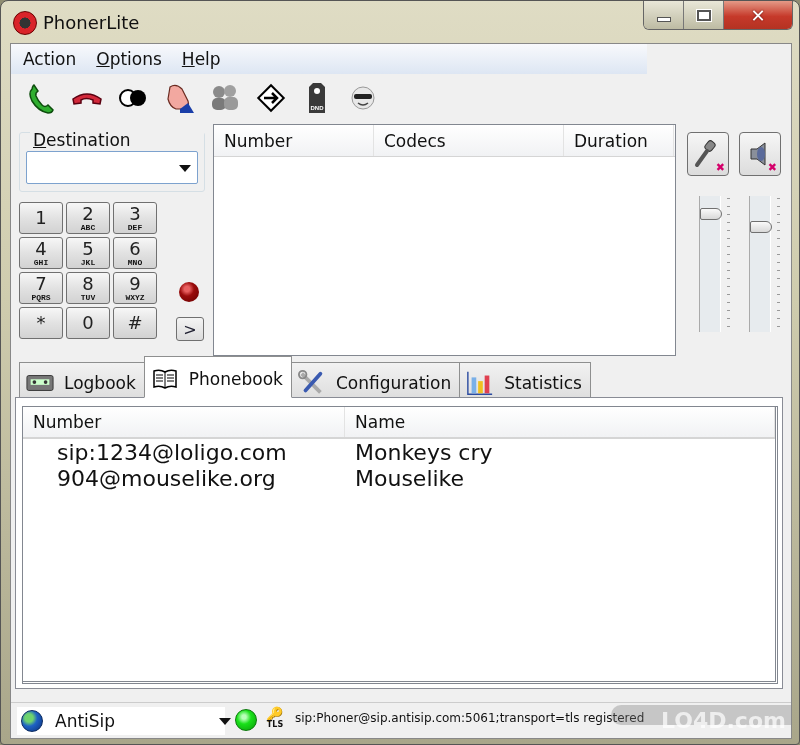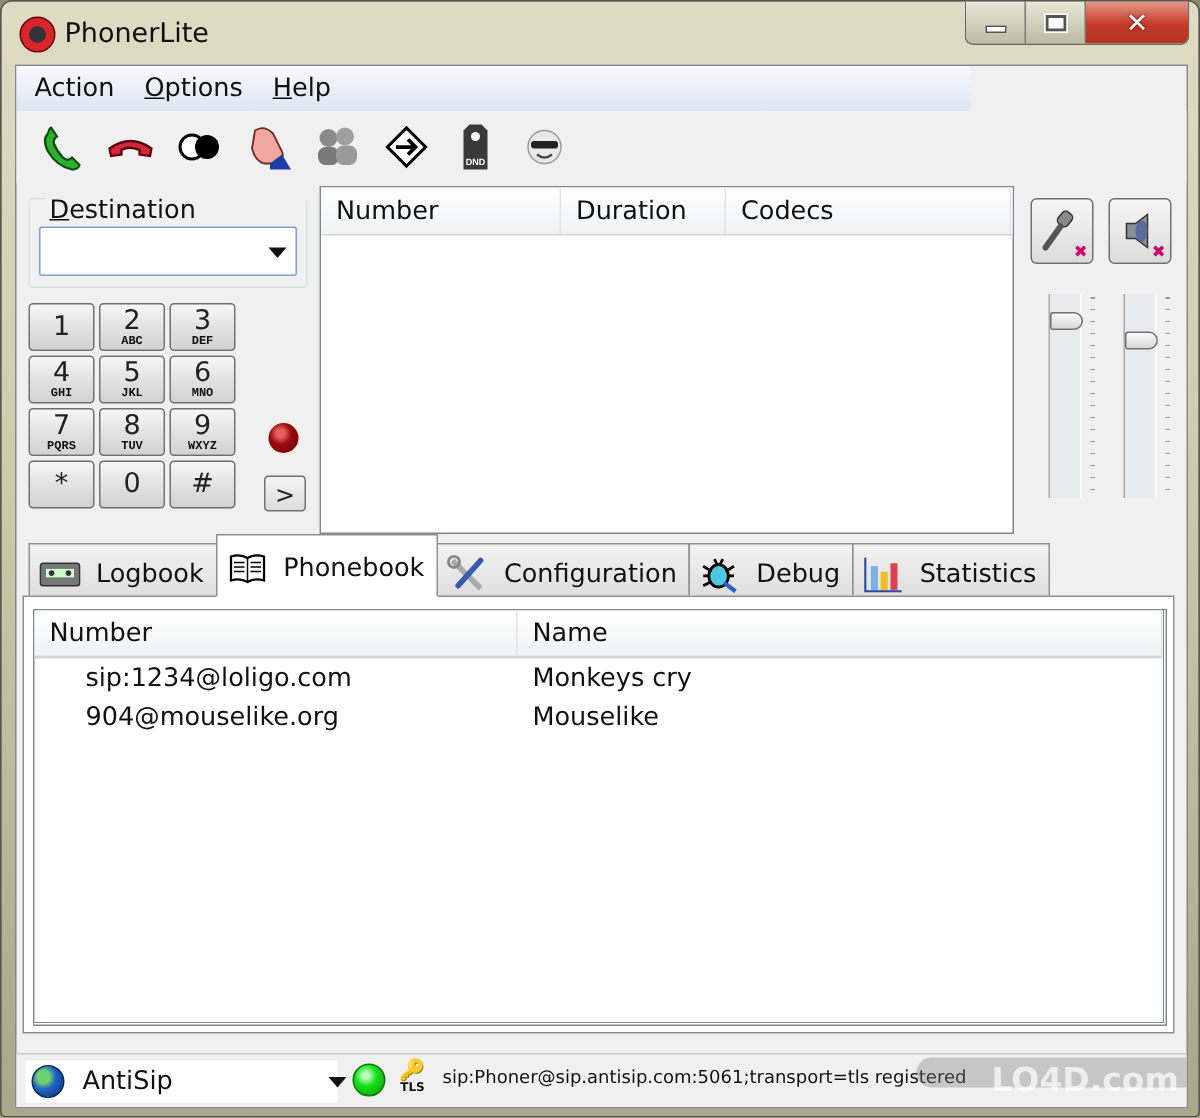--- a/index.html
+++ b/index.html
@@ -58,21 +58,21 @@
   .ticks-mic { left: 716px; } .ticks-spk { left: 766px; }
 
   .tabs { position: absolute; left: 8px; top: 312px; height: 42px; display: flex; align-items: flex-end; }
   .tab { height: 36px; padding: 4px 8px 0 6px; display: flex; align-items: center; background: linear-gradient(180deg, #f2f2f2, #dedede); border: 1px solid #8e8f8f; border-bottom: none; margin-right: -1px; font-size: 17px; }
   .tab.active { height: 42px; background: #fff; position: relative; z-index: 2; border-bottom: 1px solid #fff; }
   .tab-icon { width: 28px; height: 24px; margin-right: 10px; display: flex; align-items: center; justify-content: center; }
 
   .tab-panel { position: absolute; left: 4px; top: 353px; width: 768px; height: 292px; background: #fff; border: 1px solid #898c95; z-index: 1; }
   .pb-list { position: absolute; left: 6px; top: 8px; width: 756px; height: 278px; border: 1px solid #828790; border-right: 3px double #828790; border-bottom: 3px double #828790; }
   .pb-header { display: flex; height: 32px; background: linear-gradient(180deg, #ffffff, #f1f2f4); border-bottom: 2px solid #d5d5d5; }
-  .pb-row { display: flex; height: 26px; align-items: center; font-size: 17px; }
+  .pb-row { display: flex; height: 26px; align-items: center; font-size: 22px; }
   .pb-cell-num { width: 322px; padding-left: 34px; }
   .pb-cell-name { padding-left: 10px; }
 
   .statusbar { position: absolute; left: 0; top: 658px; width: 780px; height: 36px; background: #f0f0f0; border-top: 1px solid #ccc; display: flex; align-items: center; }
   .acct-select { position: absolute; left: 6px; top: 4px; width: 208px; height: 28px; background: #fff; display: flex; align-items: center; }
   .globe { width: 22px; height: 22px; border-radius: 50%; margin-left: 4px; background: radial-gradient(circle at 35% 35%, #6ed36e 0 22%, #1e62c4 45%, #0b2f7a 100%); border: 1px solid #0a2a60; }
   .acct-text { margin-left: 12px; font-size: 17px; }
   .acct-arrow { position: absolute; right: -6px; top: 11px; width: 0; height: 0; border-left: 6px solid transparent; border-right: 6px solid transparent; border-top: 7px solid #111; }
   .status-led { position: absolute; left: 224px; top: 6px; width: 22px; height: 22px; border-radius: 50%; background: radial-gradient(circle at 40% 35%, #b8ffb8 0 12%, #18e018 40%, #0a9a0a 100%); border: 1px solid #0a7a0a; }
   .tls-icon { position: absolute; left: 252px; top: 4px; width: 24px; height: 28px; font-size: 8px; font-weight: bold; text-align: center; line-height: 1; }
@@ -218,22 +218,22 @@
           <span class="key-letters"></span>
         </div>
     </div>
 
     <div class="rec-led"></div>
     <div class="send-btn">&gt;</div>
 
     <div class="calls-list">
       <div class="list-header">
         <div class="list-col" style="width:160px">Number</div>
+        <div class="list-col" style="width:190px">Codecs</div>
         <div class="list-col" style="width:110px">Duration</div>
-        <div class="list-col" style="width:190px">Codecs</div>
       </div>
     </div>
 
     <div class="mic-btn">
       <svg width="30" height="30" viewBox="0 0 30 30">
           <rect x="13" y="2" width="8" height="10" rx="3" transform="rotate(40 17 7)" fill="#888" stroke="#333"></rect>
           <path d="M14 12 L4 26" stroke="#555" stroke-width="4" stroke-linecap="round"></path>
         </svg>
       <span class="mute-x">✖</span>
     </div>
@@ -282,30 +282,20 @@
               <path d="M4 4 l20 20" stroke="#aaa" stroke-width="4"></path>
               <path d="M24 4 l-16 18" stroke="#3a5ab0" stroke-width="4" stroke-linecap="round"></path>
               <circle cx="5" cy="5" r="4" fill="none" stroke="#888" stroke-width="2"></circle>
             </svg>
           </span>
         <span>Configuration</span>
       </div>
       <div class="tab">
         <span class="tab-icon">
             <svg width="30" height="28" viewBox="0 0 30 28">
-              <ellipse cx="14" cy="15" rx="7" ry="8" fill="#4ec8e0" stroke="#000" stroke-width="2"></ellipse>
-              <path d="M3 8 l6 4 M3 15 h4 M3 22 l6-3 M25 8 l-6 4 M25 15 h-4 M11 3 l2 4 M17 3 l-2 4" stroke="#000" stroke-width="2"></path>
-              <path d="M18 20 l8 6" stroke="#2a60d0" stroke-width="3"></path>
-            </svg>
-          </span>
-        <span>Debug</span>
-      </div>
-      <div class="tab">
-        <span class="tab-icon">
-            <svg width="30" height="28" viewBox="0 0 30 28">
               <path d="M2 2 v24 h26" stroke="#2a4aa0" stroke-width="1.5" fill="none"></path>
               <rect x="6" y="8" width="5" height="17" fill="#7ab0e8"></rect>
               <rect x="13" y="12" width="5" height="13" fill="#f0c020"></rect>
               <rect x="20" y="6" width="5" height="19" fill="#e04050"></rect>
             </svg>
           </span>
         <span>Statistics</span>
       </div>
     </div>
 

